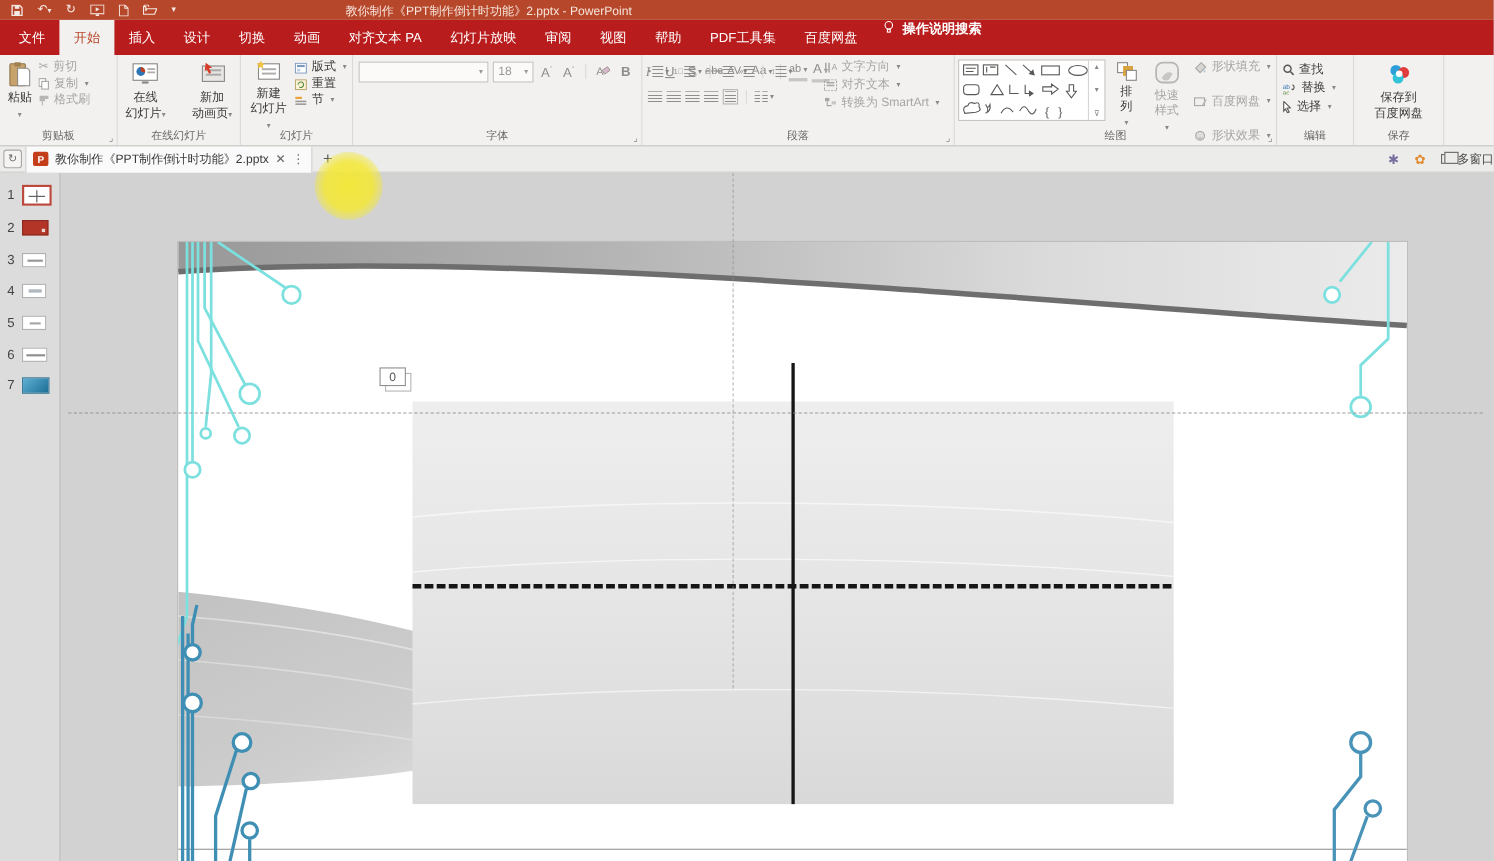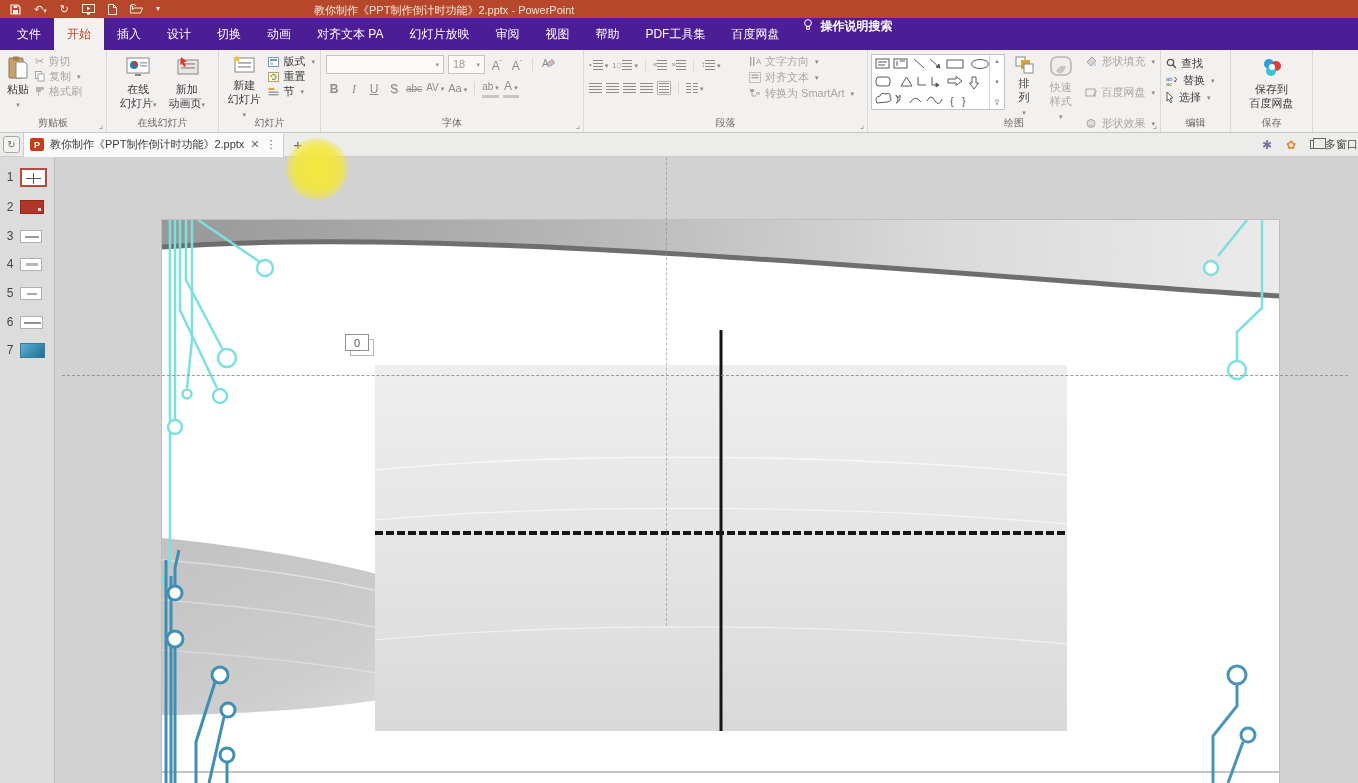--- a/index.html
+++ b/index.html
@@ -9,21 +9,21 @@
     font-family:"Liberation Sans","DejaVu Sans",sans-serif;
     background:#d2d2d2;
   }
   
   .titlebar { position:absolute; left:0; top:0; right:0; height:18px; background:#b7472a; color:#fff; z-index:20; }
   .qat { position:absolute; left:10px; top:0; height:18px; display:flex; align-items:center; gap:13px; }
   .qat .qicon { font-size:11px; line-height:1; color:#f5e9e4; cursor:default; }
   .qat svg { display:block; }
   .title-text { position:absolute; left:314px; right:300px; top:3px; text-align:left; font-size:11px; color:#f6e3db; white-space:nowrap; }
   
-  .ribbontabs { position:absolute; left:0; top:18px; right:0; height:32px; background:#4c1d95; display:flex; align-items:stretch; padding-left:4px; z-index:19; }
+  .ribbontabs { position:absolute; left:0; top:18px; right:0; height:32px; background:#b91c1c; display:flex; align-items:stretch; padding-left:4px; z-index:19; }
   .rtab { color:#fff; font-size:12px; padding:0 13px; display:flex; align-items:center; white-space:nowrap; }
   .rtab.active { background:#f3f1f0; color:#b7472a; }
   .tellme { display:flex; align-items:flex-start; gap:6px; color:#fff; font-size:12px; padding:0 10px;font-weight:bold; }
   .bulb { width:12px; height:12px; }
   
   .ribbon { position:absolute; left:0; top:50px; right:0; height:83px; background:#f3f1f0; border-bottom:1px solid #c8c6c4; display:flex; z-index:18; }
   .rgroup { position:relative; border-right:1px solid #dbd9d6; padding:4px 3px 16px; flex:none; }
   .glabel { position:absolute; left:0; right:0; bottom:2px; text-align:center; font-size:10px; color:#6a6866; }
   .launcher { position:absolute; right:3px; bottom:2px; font-size:9px; color:#8a8886; line-height:1; }
   .grow { display:flex; height:100%; align-items:stretch; }
@@ -169,21 +169,21 @@
             </span>
             <span>格式刷</span>
           </div>
       </div>
     </div>
     <span class="glabel">剪贴板</span>
     <span class="launcher">⌟</span>
   </div>
 
   <div class="rgroup" style="width:112px">
-    <div class="grow" style="justify-content:center; gap:4px">
+    <div class="grow" style="justify-content:space-between; gap:4px">
       <div class="bigbtn">
         <span class="bicon">
             <svg width="26" height="22" viewBox="0 0 26 22">
               <rect x="2" y="1" width="22" height="15" fill="#fff" stroke="#8a8886"></rect>
               <circle cx="9" cy="8" r="4" fill="#2e75b6"></circle>
               <path d="M9,8 L9,4 A4,4 0 0 1 12.8,9 z" fill="#c43e1c"></path>
               <rect x="15" y="5" width="7" height="1.6" fill="#b0aeac"></rect>
               <rect x="15" y="8" width="7" height="1.6" fill="#b0aeac"></rect>
               <rect x="10" y="17" width="6" height="2" fill="#8a8886"></rect>
             </svg>
@@ -250,21 +250,21 @@
               </svg>
             </span>
             <span>节</span>
           </div>
       </div>
     </div>
     <span class="glabel">幻灯片</span>
   </div>
 
   <div class="rgroup" style="width:263px">
-    <div style="display:flex; flex-direction:column; gap:5px; padding:1px 2px;">
+    <div style="display:flex; flex-direction:row; gap:5px; padding:1px 2px;">
       <div class="srow">
         <div class="combo" style="width:118px">
             <span></span>
             <span class="caret">▾</span>
           </div>
         <div class="combo" style="width:37px">
             <span>18</span>
             <span class="caret">▾</span>
           </div>
         <span class="fbtn">A<span style="font-size:7px;vertical-align:super">ˆ</span></span>

